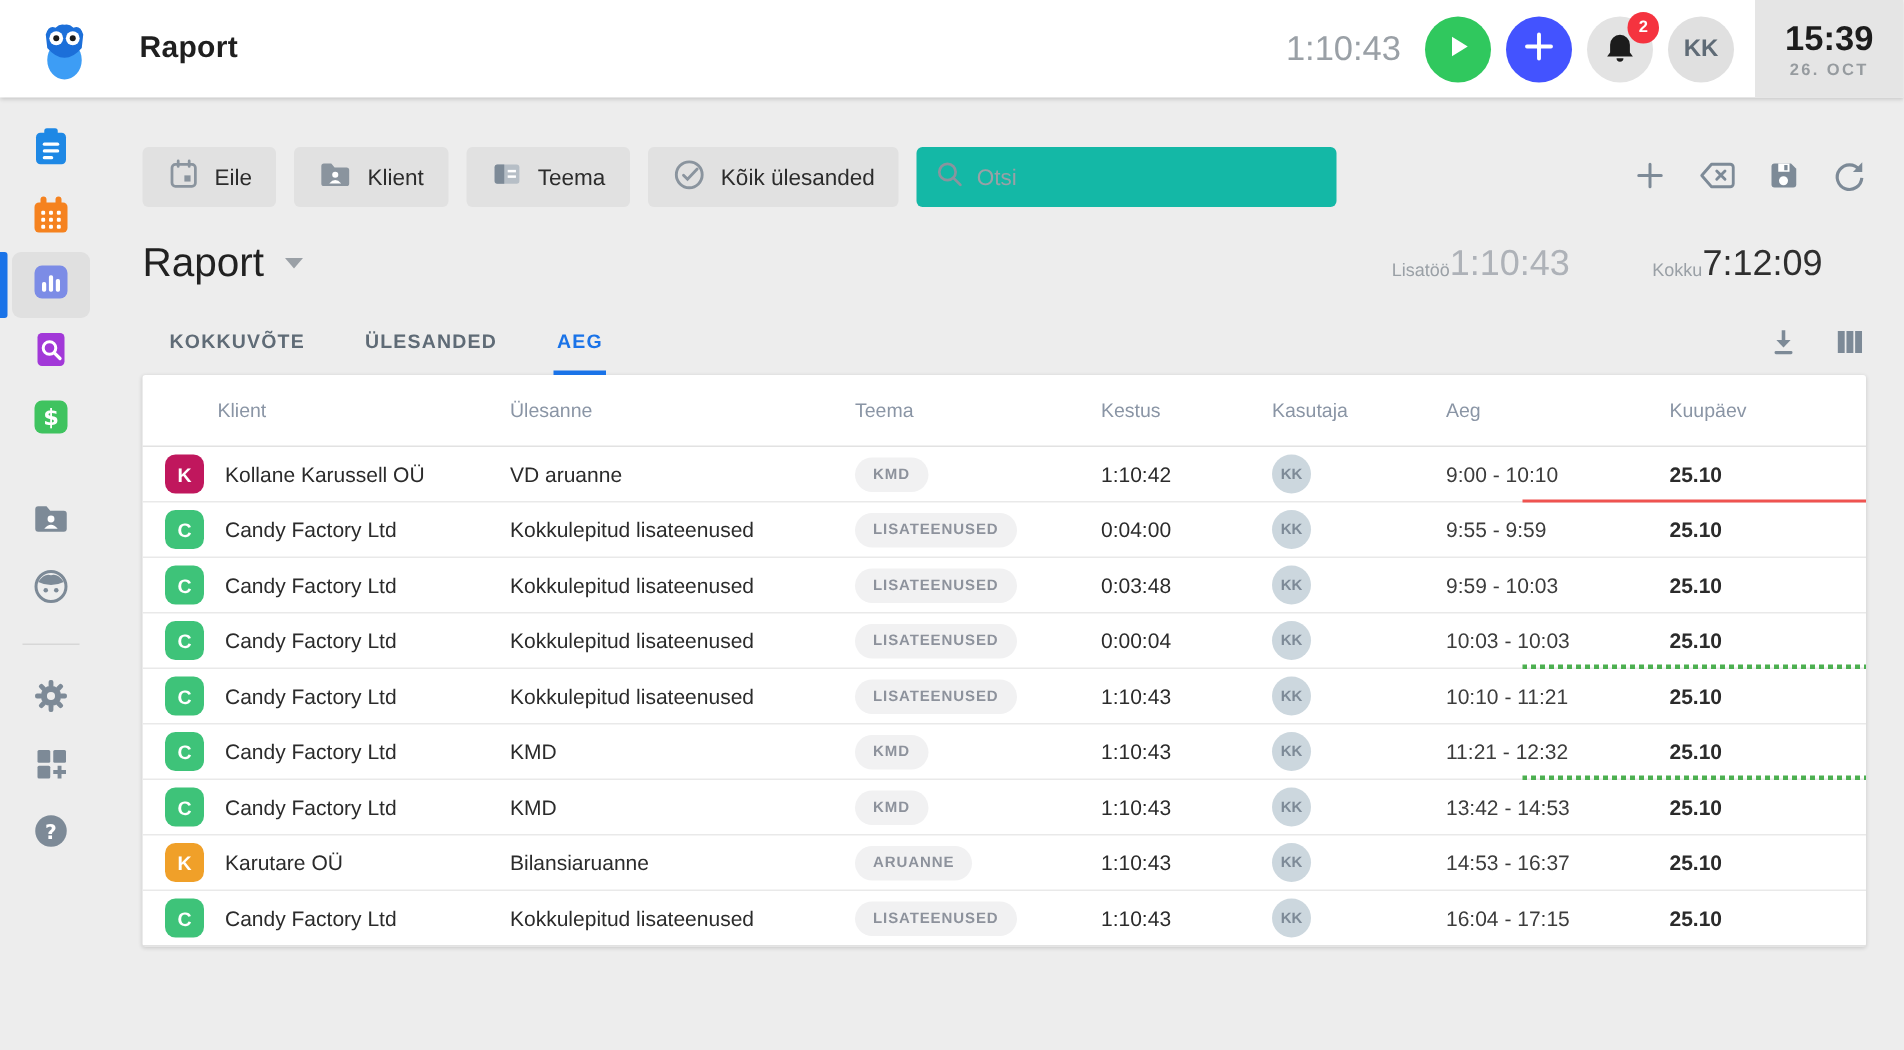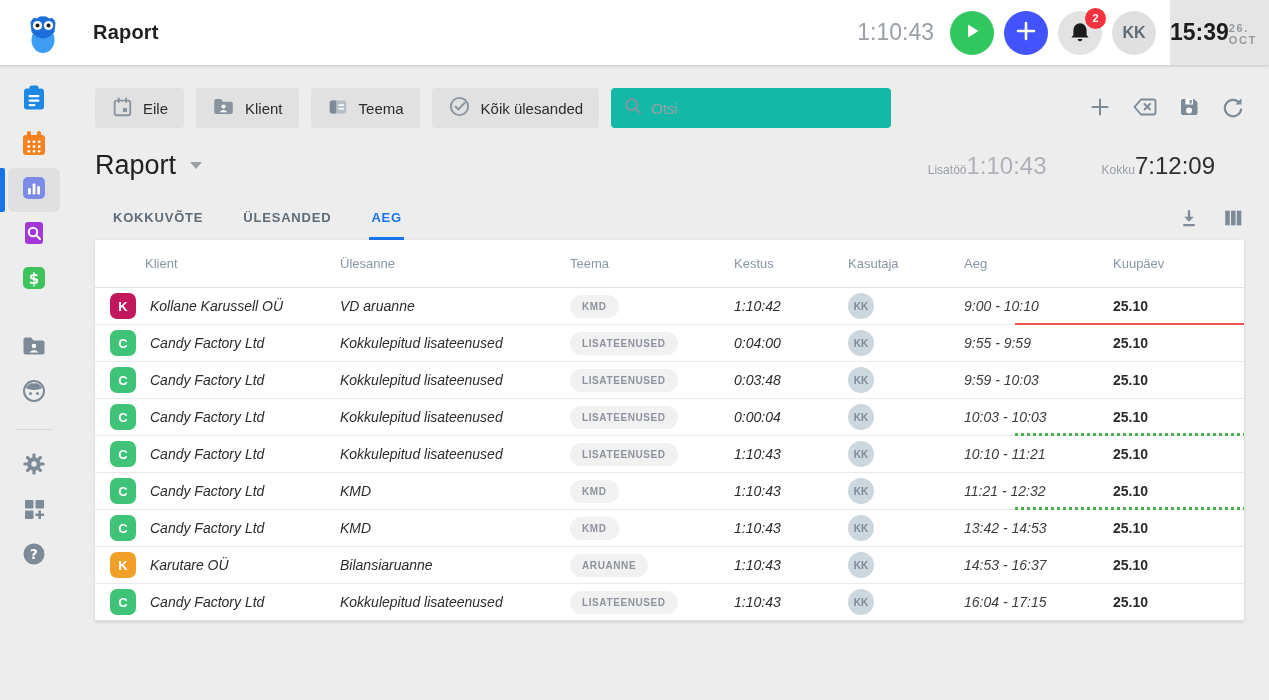--- a/index.html
+++ b/index.html
@@ -17,37 +17,37 @@
                 align-items:center; justify-content:center; margin-right:10px; cursor:pointer; position:relative; }
   .play-btn { background:#30c85e; }
   .add-btn  { background:#4353ff; }
   .bell-btn { background:#e3e3e3; }
   .badge { position:absolute; top:-3px; right:-4px; min-width:21px; height:21px; border-radius:50%;
            background:#f5333f; color:#fff; font-size:11px; font-weight:700;
            display:flex; align-items:center; justify-content:center; }
   .user-avatar-top { width:44px; height:44px; border-radius:50%; background:#e0e0e0; color:#5f6b76;
                      font-size:16px; font-weight:700; display:flex; align-items:center; justify-content:center;
                      margin-right:14px; cursor:pointer; }
-  .clock { width:99px; height:65px; background:#e5e5e5; display:flex; flex-direction:row;
+  .clock { width:99px; height:65px; background:#e5e5e5; display:flex; flex-direction:column;
            align-items:center; justify-content:center; }
   .clock-time { font-size:23px; font-weight:700; color:#1c1c1c; }
   .clock-date { font-size:11px; font-weight:700; color:#969b9f; letter-spacing:1.6px; margin-top:2px; }
 
   
   .main-row { display:flex; height:635px; }
   .sidebar { width:68px; flex:none; padding-top:12px; }
   .side-item { width:52px; height:44px; margin:1px auto; display:flex; align-items:center;
                justify-content:center; border-radius:6px; position:relative; cursor:pointer; }
   .side-item.active { background:#e0e0e0; }
   .side-item.active::before { content:""; position:absolute; left:-8px; top:0; width:5px; height:44px;
                background:#1a73e8; border-radius:0 2px 2px 0; }
   .side-item.grp { margin-top:24px; }
   .side-divider { width:38px; height:1px; background:#d7d7d7; margin:14px auto; }
 
-  .content { flex:1; padding:0 25px 0 27px; }
+  .content { flex:1; padding:10px 25px 0 27px; }
 
   
   .filterbar { margin-top:23px; display:flex; align-items:center; gap:12px; height:40px; }
   .chip { height:40px; display:flex; align-items:center; gap:10px; background:#e1e1e1;
           border:none; border-radius:4px; padding:0 16px; font-size:15px; color:#2c2c2c;
           font-family:inherit; cursor:pointer; white-space:nowrap; }
   .searchbox { height:40px; width:280px; background:#14b8a6; border-radius:4px; display:flex;
                align-items:center; gap:8px; padding:0 12px; }
   .searchbox input { flex:1; background:transparent; border:none; outline:none; font-size:15px;
                color:#333; font-family:inherit; }
@@ -86,21 +86,21 @@
   .thead .hc1 { padding-left:50px; }
   .hc4 { padding-left:4px; }
   .hc5 { padding-left:8px; }
   .hc6 { padding-left:14px; }
   .hc7 { padding-left:8px; }
   .trow { height:37px; border-bottom:1px solid #e9e9e9; position:relative; cursor:pointer; }
   .trow:last-child { border-bottom:1px solid #e2e2e2; }
   .cell-client { display:flex; align-items:center; gap:14px; padding-left:15px; }
   .client-avatar { width:26px; height:26px; border-radius:7px; color:#fff; font-size:13px; font-weight:700;
                    display:flex; align-items:center; justify-content:center; flex:none; }
-  .client-name, .task-name, .duration, .time-range { font-size:14px; color:#2b2b2b;font-style:italic; }
+  .client-name, .task-name, .duration, .time-range { font-size:14px; color:#2b2b2b; }
   .time-range { color:#3c3c3c; padding-left:14px; }
   .duration { padding-left:4px; }
   .topic-badge { display:inline-block; background:#f1f1f2; border-radius:12px; padding:6px 12px;
                  font-size:10px; font-weight:700; letter-spacing:.6px; color:#8d929c; }
   .cell-user { padding-left:8px; }
   .row-user-avatar { width:26px; height:26px; border-radius:50%; background:#ccd7de; color:#7d8a97;
                      font-size:10px; font-weight:700; display:flex; align-items:center; justify-content:center; }
   .date-value { font-size:14px; font-weight:700; color:#2b2b2b; padding-left:8px; }
   .row-marker { position:absolute; left:920px; right:0; bottom:-1px; height:2px; display:none; }
   .row-marker.active-red { display:block; background:#ef5350; }

